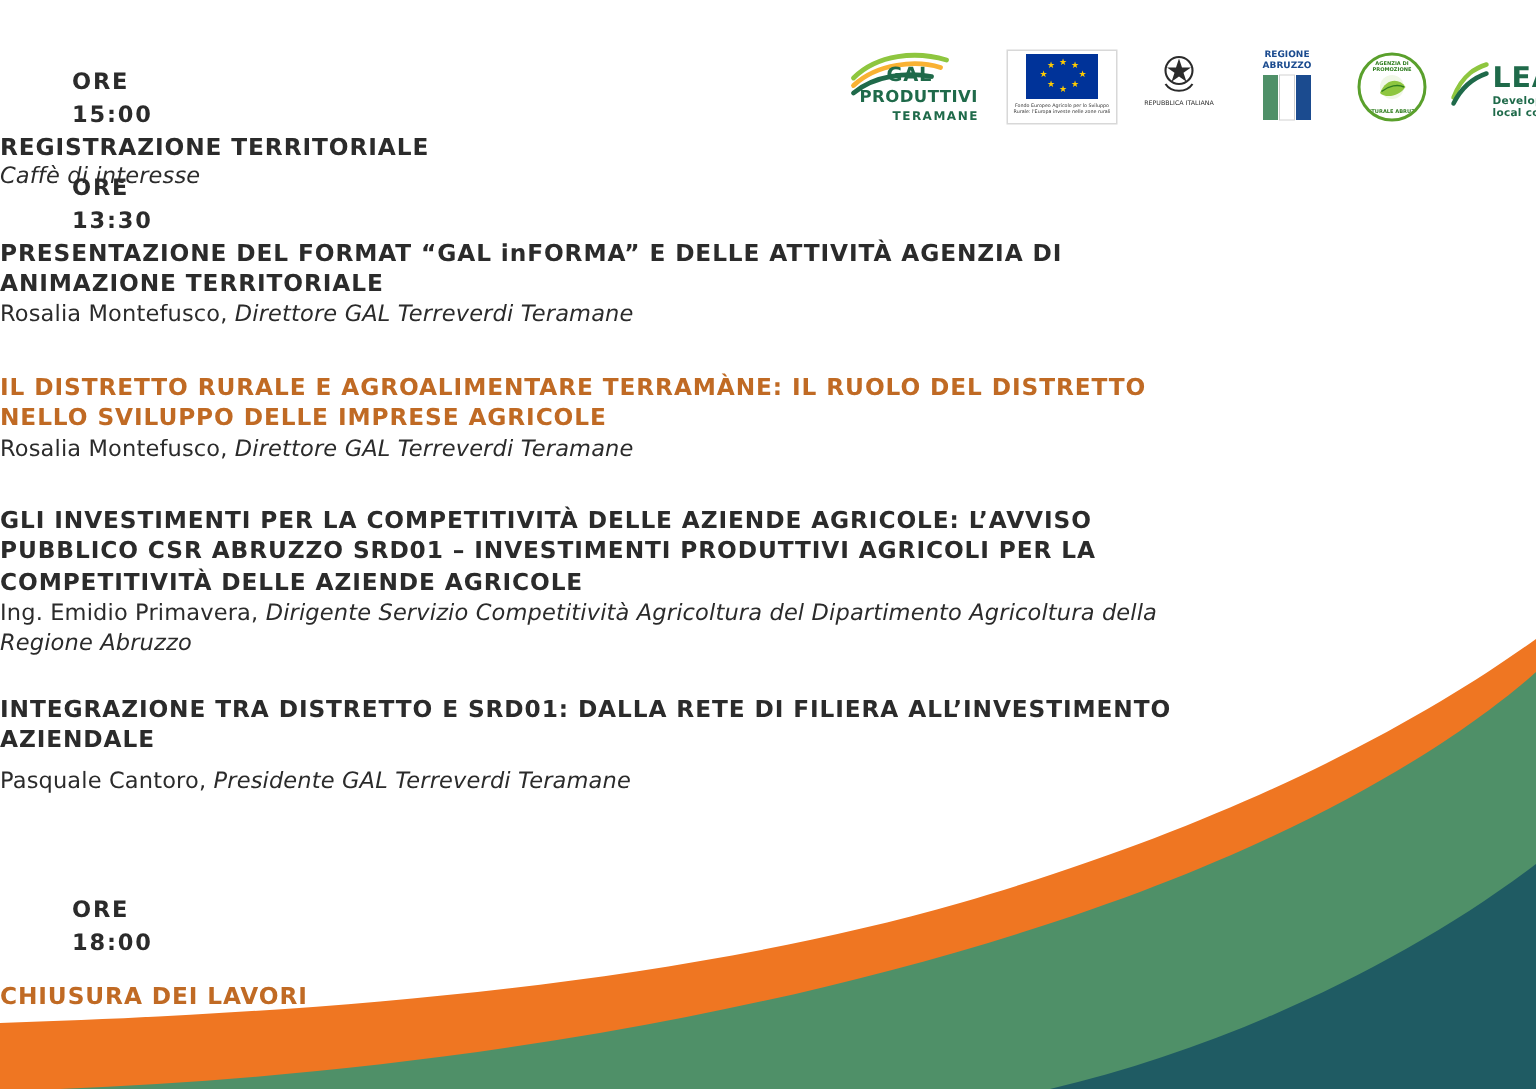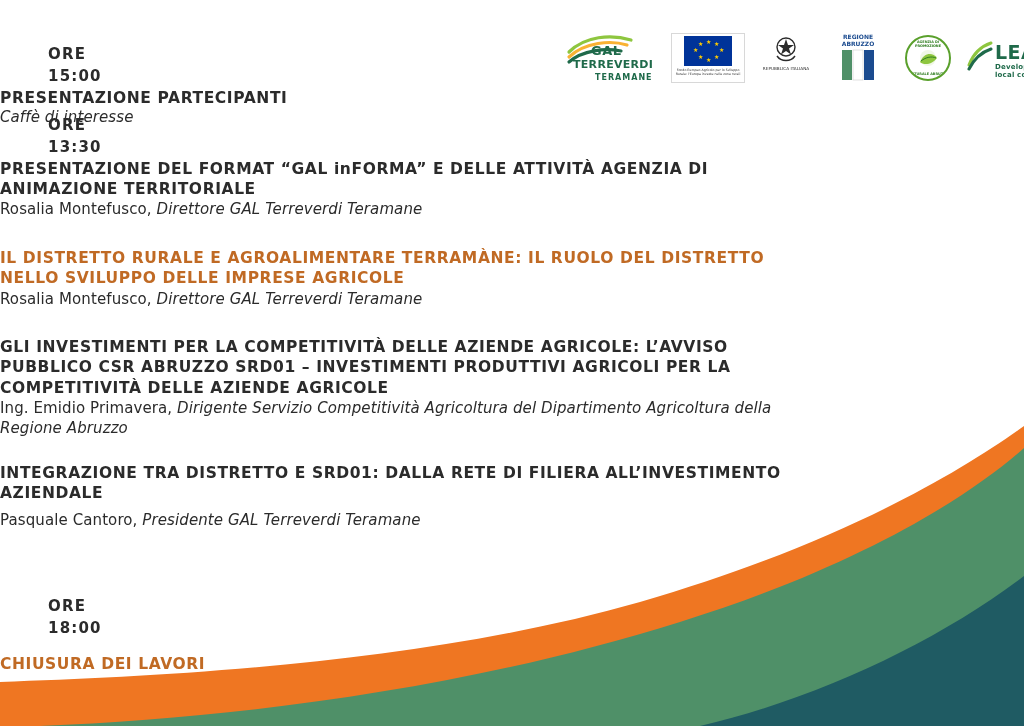--- a/index.html
+++ b/index.html
@@ -182,21 +182,21 @@
 
 <div class="logo-strip">
 
   <div class="logo-box gal-logo">
     <svg width="96" height="56" viewBox="0 0 96 56">
       <path d="M4 22 C 20 6, 46 4, 66 10" stroke="#8ec63f" stroke-width="3.2" fill="none" stroke-linecap="round"></path>
       <path d="M4 27 C 20 12, 46 10, 62 15" stroke="#f9b233" stroke-width="3.2" fill="none" stroke-linecap="round"></path>
       <path d="M4 32 C 18 20, 40 18, 56 21" stroke="#1f6a4a" stroke-width="3.2" fill="none" stroke-linecap="round"></path>
     </svg>
     <span class="gal-text">GAL</span>
-    <span class="terreverdi">TERREVERDI</span>
+    <span class="terreverdi">PRODUTTIVI</span>
     <span class="teramane">TERAMANE</span>
   </div>
 
   <div class="logo-box eu-logo">
     <div class="eu-flag">
       <span class="eu-star" style="left:22px;top:3px;">★</span>
       <span class="eu-star" style="left:30px;top:5px;">★</span>
       <span class="eu-star" style="left:35px;top:11px;">★</span>
       <span class="eu-star" style="left:30px;top:18px;">★</span>
       <span class="eu-star" style="left:22px;top:21px;">★</span>
@@ -249,21 +249,21 @@
 
 <div class="agenda">
 
   <div class="row" style="top:44px;left:0;">
     <div class="time">
       <span>ORE</span>
       <span class="t2">15:00</span>
     </div>
     <div class="content">
       <div class="block">
-        <div class="title">PRESENTAZIONE PARTECIPANTI</div>
+        <div class="title">REGISTRAZIONE TERRITORIALE</div>
         <div class="sub-italic">Caffè di interesse</div>
       </div>
     </div>
   </div>
 
   <div class="row" style="top:115px;left:0;">
     <div class="time">
       <span>ORE</span>
       <span class="t2">13:30</span>
     </div>

